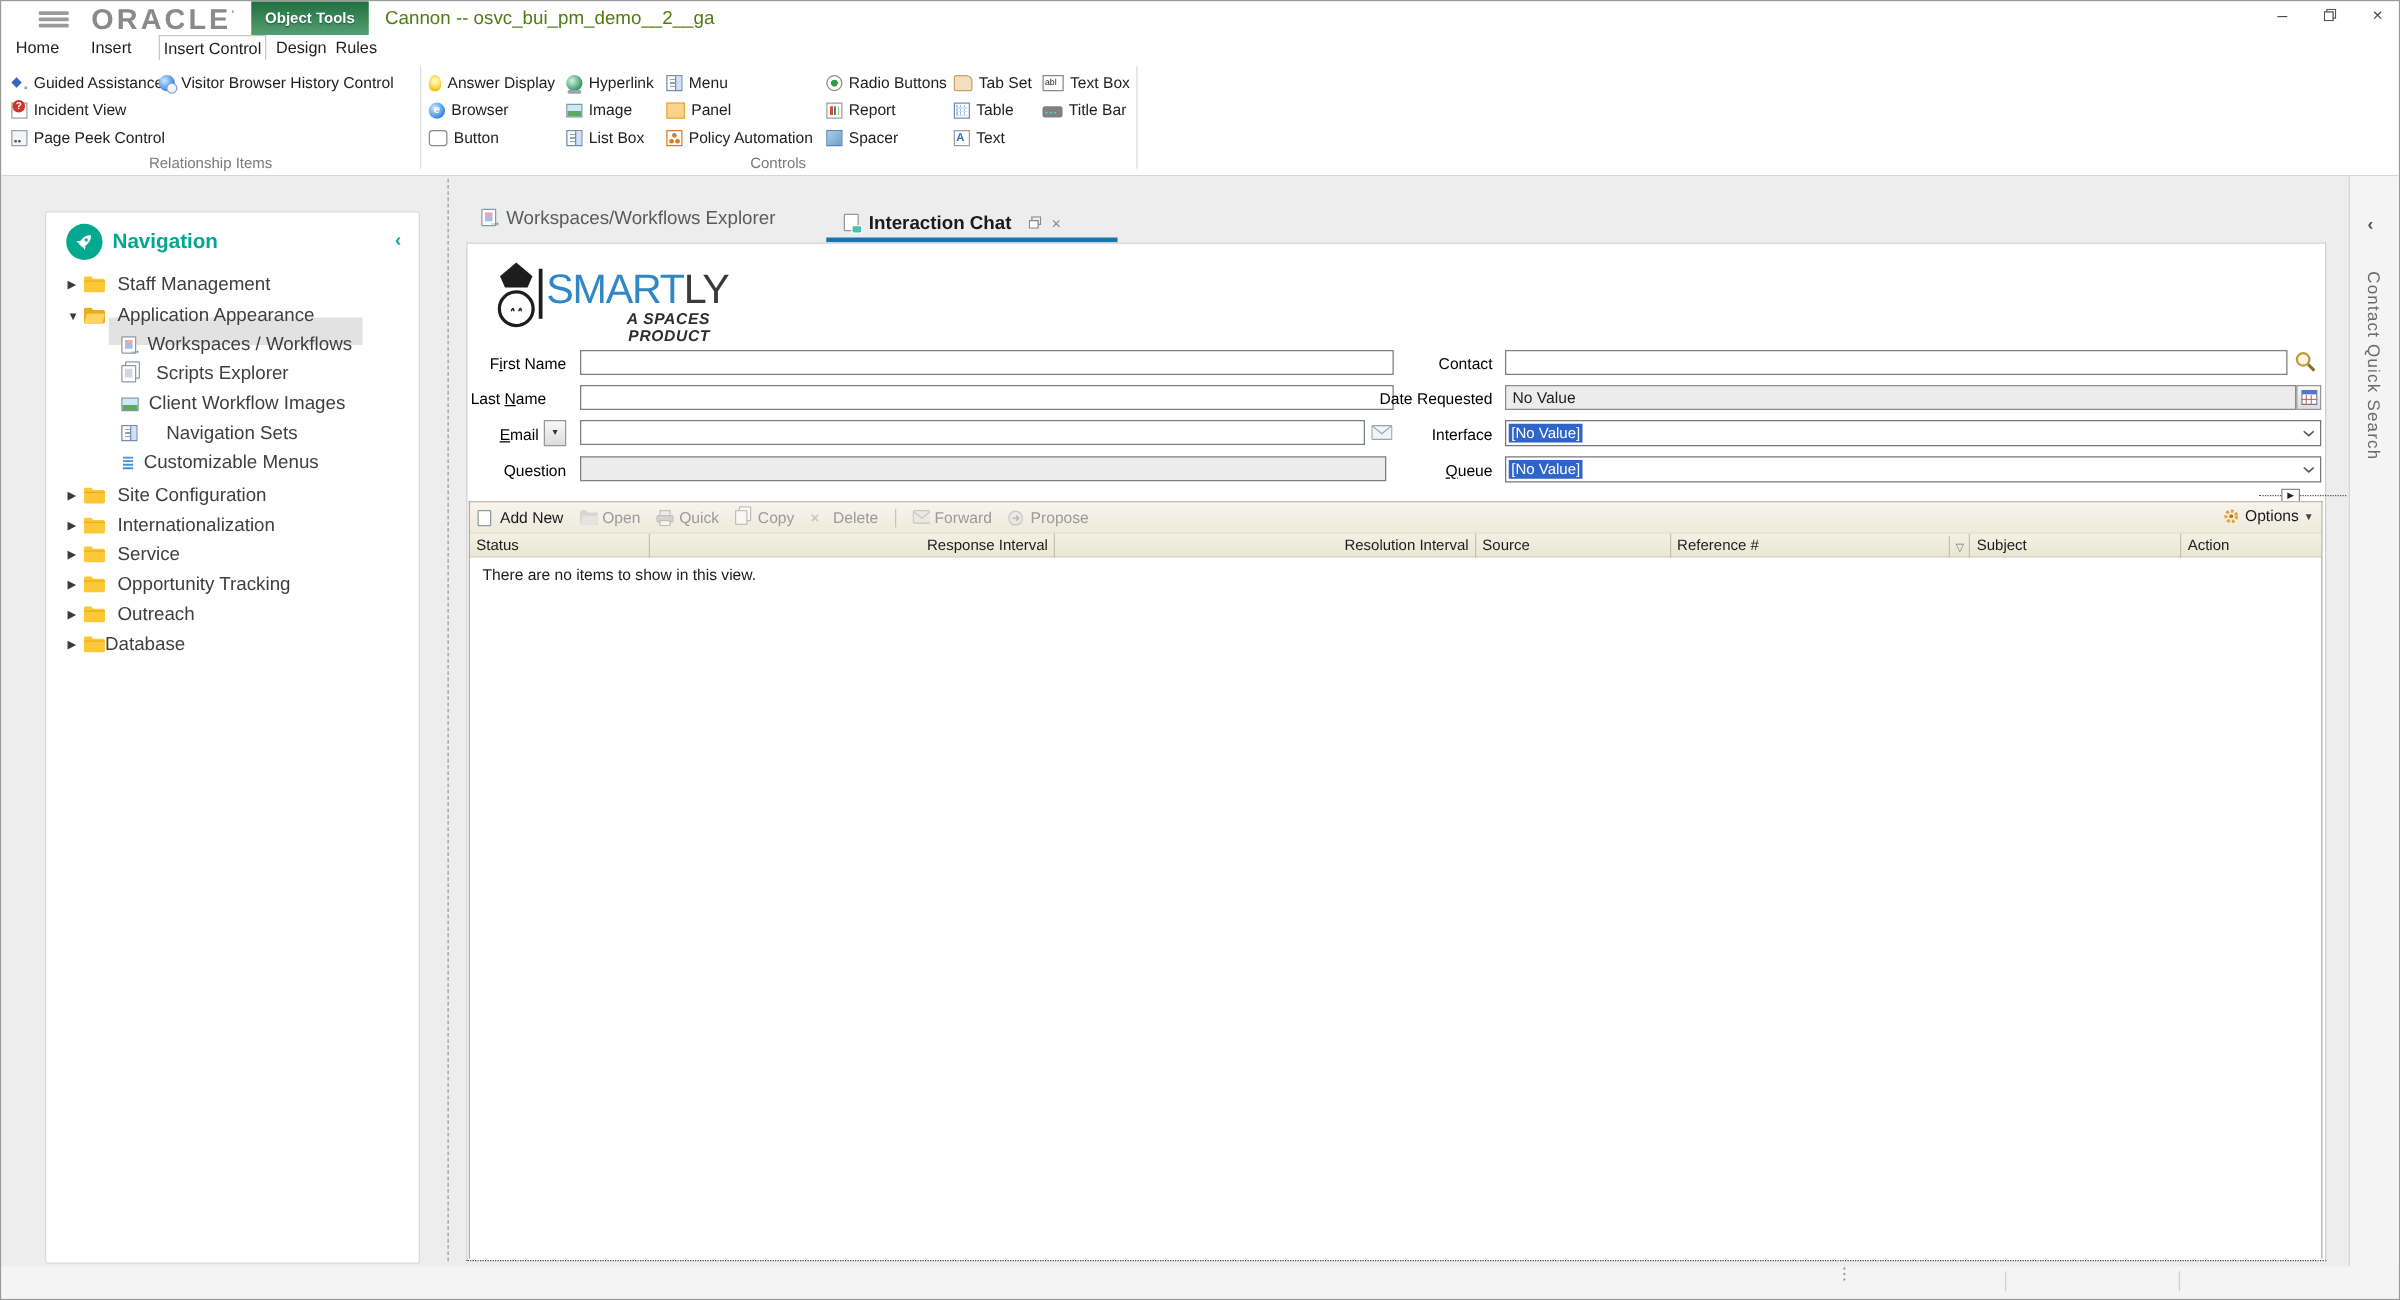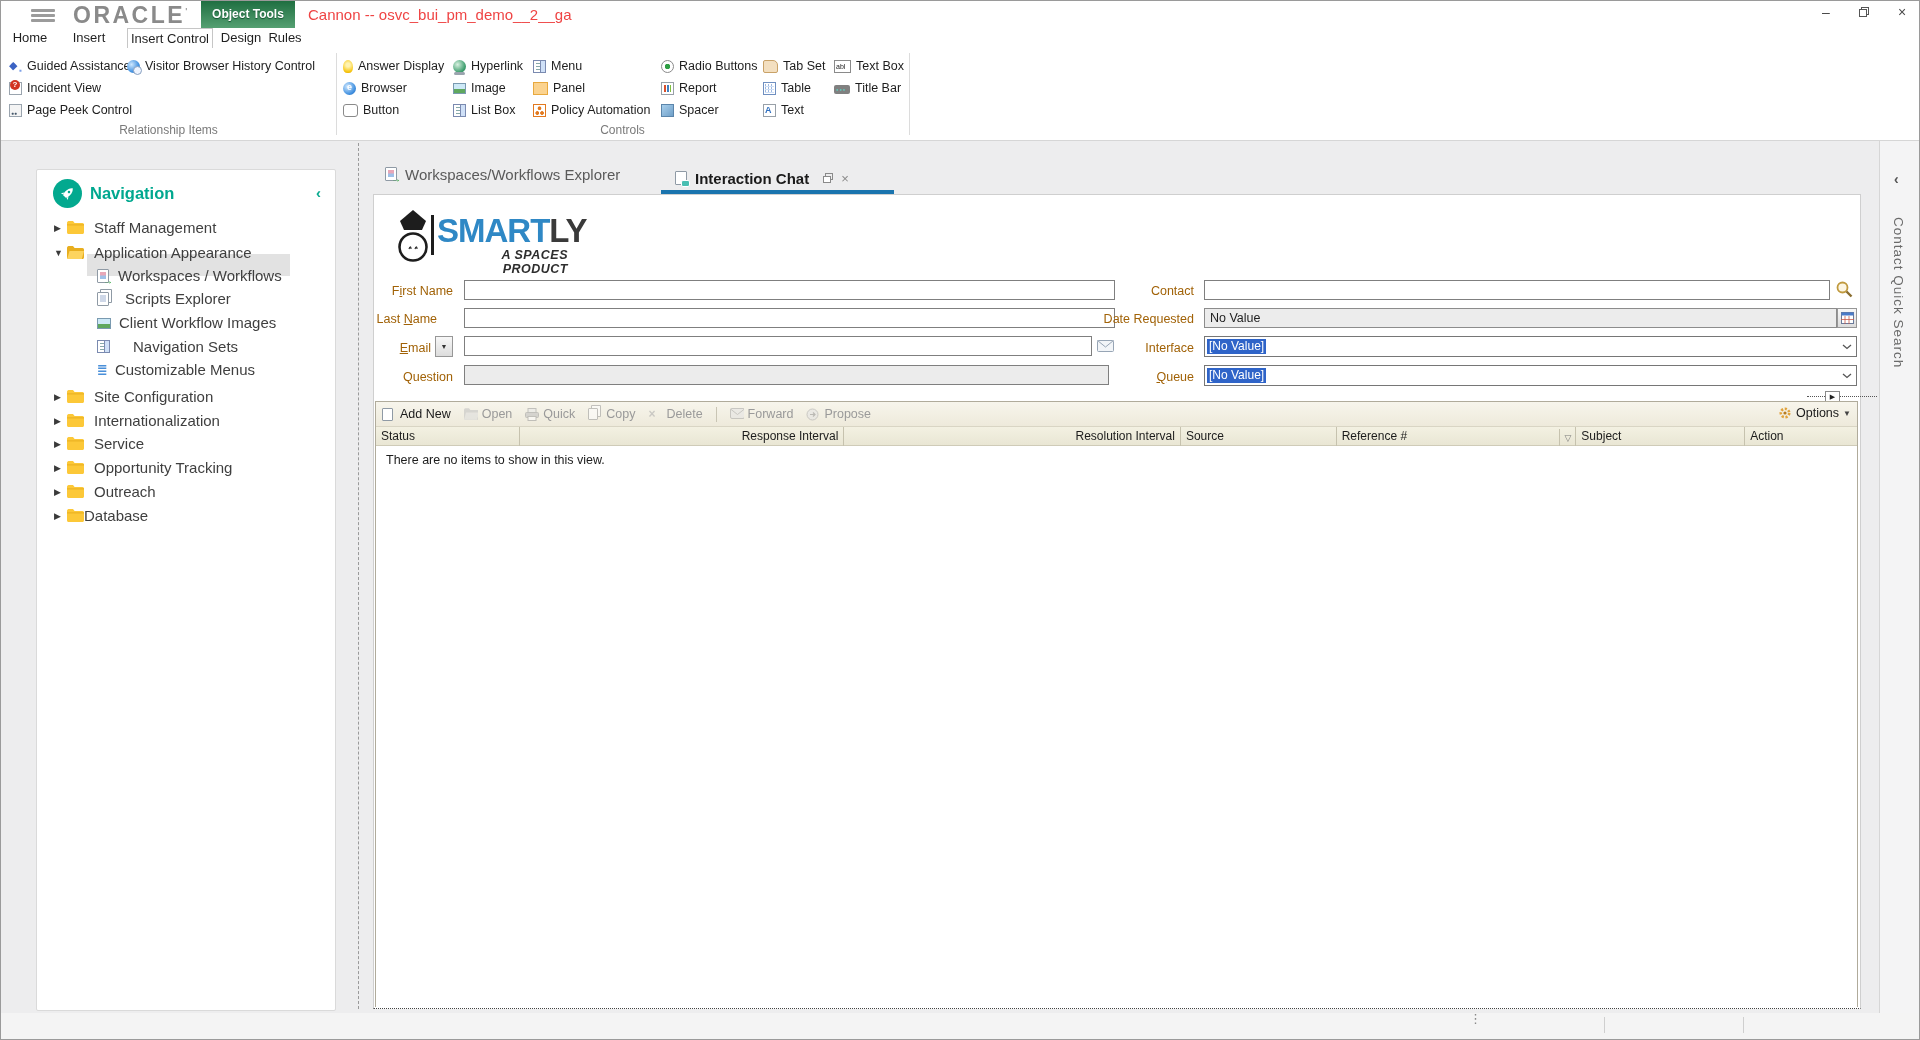--- a/index.html
+++ b/index.html
@@ -9,21 +9,21 @@
   .abs{position:absolute}
 
   
   .titlebar{position:absolute;left:0;top:0;width:1920px;height:27px;background:#fff}
   .hamburger{position:absolute;left:30px;top:8px;width:24px;height:12px;cursor:pointer}
   .hamburger i{display:block;height:2.5px;background:#9b9b9b;margin-bottom:2.5px;border-radius:1px}
   .oracle{position:absolute;left:72px;top:1px;font-size:23px;font-weight:bold;color:#8a8a8a;letter-spacing:2.5px}
   .oracle sup{font-size:9px;color:#9a9a9a}
   .ctx-header{position:absolute;left:200px;top:0;width:94px;height:27px;background:linear-gradient(180deg,#1f6f41,#55a072);color:#fff;font-size:12px;font-weight:bold;text-align:center;line-height:27px;text-shadow:0 1px 1px #125230}
   .ctx-fade{position:absolute;left:200px;top:27px;width:94px;height:20px;background:linear-gradient(180deg,#b9d8c5,rgba(255,255,255,0))}
-  .win-title{position:absolute;left:307px;top:5px;font-size:15px;color:#ef4444}
+  .win-title{position:absolute;left:307px;top:5px;font-size:15px;color:#4d7c0f}
   .winbtn{position:absolute;top:2px;width:26px;height:18px;text-align:center;color:#4a4a4a;font-size:14px;line-height:18px;cursor:pointer}
 
   
   .tabrow{position:absolute;left:0;top:27px;width:1920px;height:20px;background:#fff}
   .rtab{position:absolute;top:0;height:20px;font-size:13px;color:#1f1f1f;line-height:19px;text-align:center;cursor:pointer}
   .rtab.active{background:#fff;border:1px solid #c6c6c6;border-bottom:none;z-index:2}
 
   
   .qa{position:absolute;top:31px;height:17px;display:flex;align-items:center;cursor:pointer}
   .qa-label{font-size:13px;color:#c3c3c3}
@@ -94,27 +94,27 @@
   .doctab .lbl{font-size:15px;color:#5a5a5a}
   .doctab.active .lbl{color:#1b1b1b;font-weight:bold}
   .tab-underline{position:absolute;left:660px;top:189px;width:233px;height:3.5px;background:#1a74ae}
   .tabx{color:#8a8a8a;font-size:13px;cursor:pointer}
 
   
   .wspanel{position:absolute;left:372px;top:193px;width:1488px;height:815px;background:#fff;border:1px solid #cfcfcf;border-bottom:1px dotted #444}
   .vsplit{position:absolute;left:357px;top:142px;height:866px;border-left:1px dashed #9a9a9a}
 
   
-  .logo-smart{position:absolute;left:436px;top:211px;font-size:33px;font-weight:bold;letter-spacing:-1px;color:#2f88c5}
+  .logo-smart{position:absolute;left:436px;top:211px;font-size:33px;font-weight:normal;letter-spacing:-1px;color:#2f88c5}
   .logo-ly{color:#3a3a3a}
   .logo-sub{position:absolute;left:436px;top:247px;width:131px;text-align:right;font-size:12.5px;font-weight:bold;font-style:italic;color:#2e2e2e;letter-spacing:.5px}
   .logo-bar{position:absolute;left:430px;top:214px;width:3px;height:40px;background:#1d1d1d}
 
   
-  .flabel{position:absolute;font-size:12.5px;color:#a16207;text-align:right;white-space:nowrap}
+  .flabel{position:absolute;font-size:12.5px;color:#000000;text-align:right;white-space:nowrap}
   .finput{position:absolute;height:20px;border:1px solid #7f7f7f;background:#fff;font-size:12.5px;padding:0 4px;font-family:"Liberation Sans",sans-serif}
   .finput:disabled,.finput.gray{background:#ececec;color:#1e1e1e}
   .selbox{position:absolute;height:21px;border:1px solid #767676;background:#fff;display:flex;align-items:center;justify-content:space-between;padding:0 4px 0 2px;cursor:pointer}
   .selval{background:#2f64c8;color:#fff;font-size:12px;padding:0 2px;line-height:15px}
   .datebox{position:absolute;height:20px;background:#ececec;border:1px solid #8c8c8c;font-size:12.5px;color:#1e1e1e;line-height:18px;padding:0 5px}
   .sqbtn{position:absolute;border:1px solid #979797;background:linear-gradient(180deg,#f8f8f8,#dcdcdc);display:flex;align-items:center;justify-content:center;cursor:pointer}
   .hsplit{position:absolute;left:1806px;top:395px;width:70px;border-top:1px dotted #555}
   .hsplit-btn{position:absolute;left:1824px;top:390px;width:15px;height:11px;background:#fff;border:1px solid #8a8a8a;font-size:7px;line-height:9px;text-align:center;color:#222;cursor:pointer}
 
   

